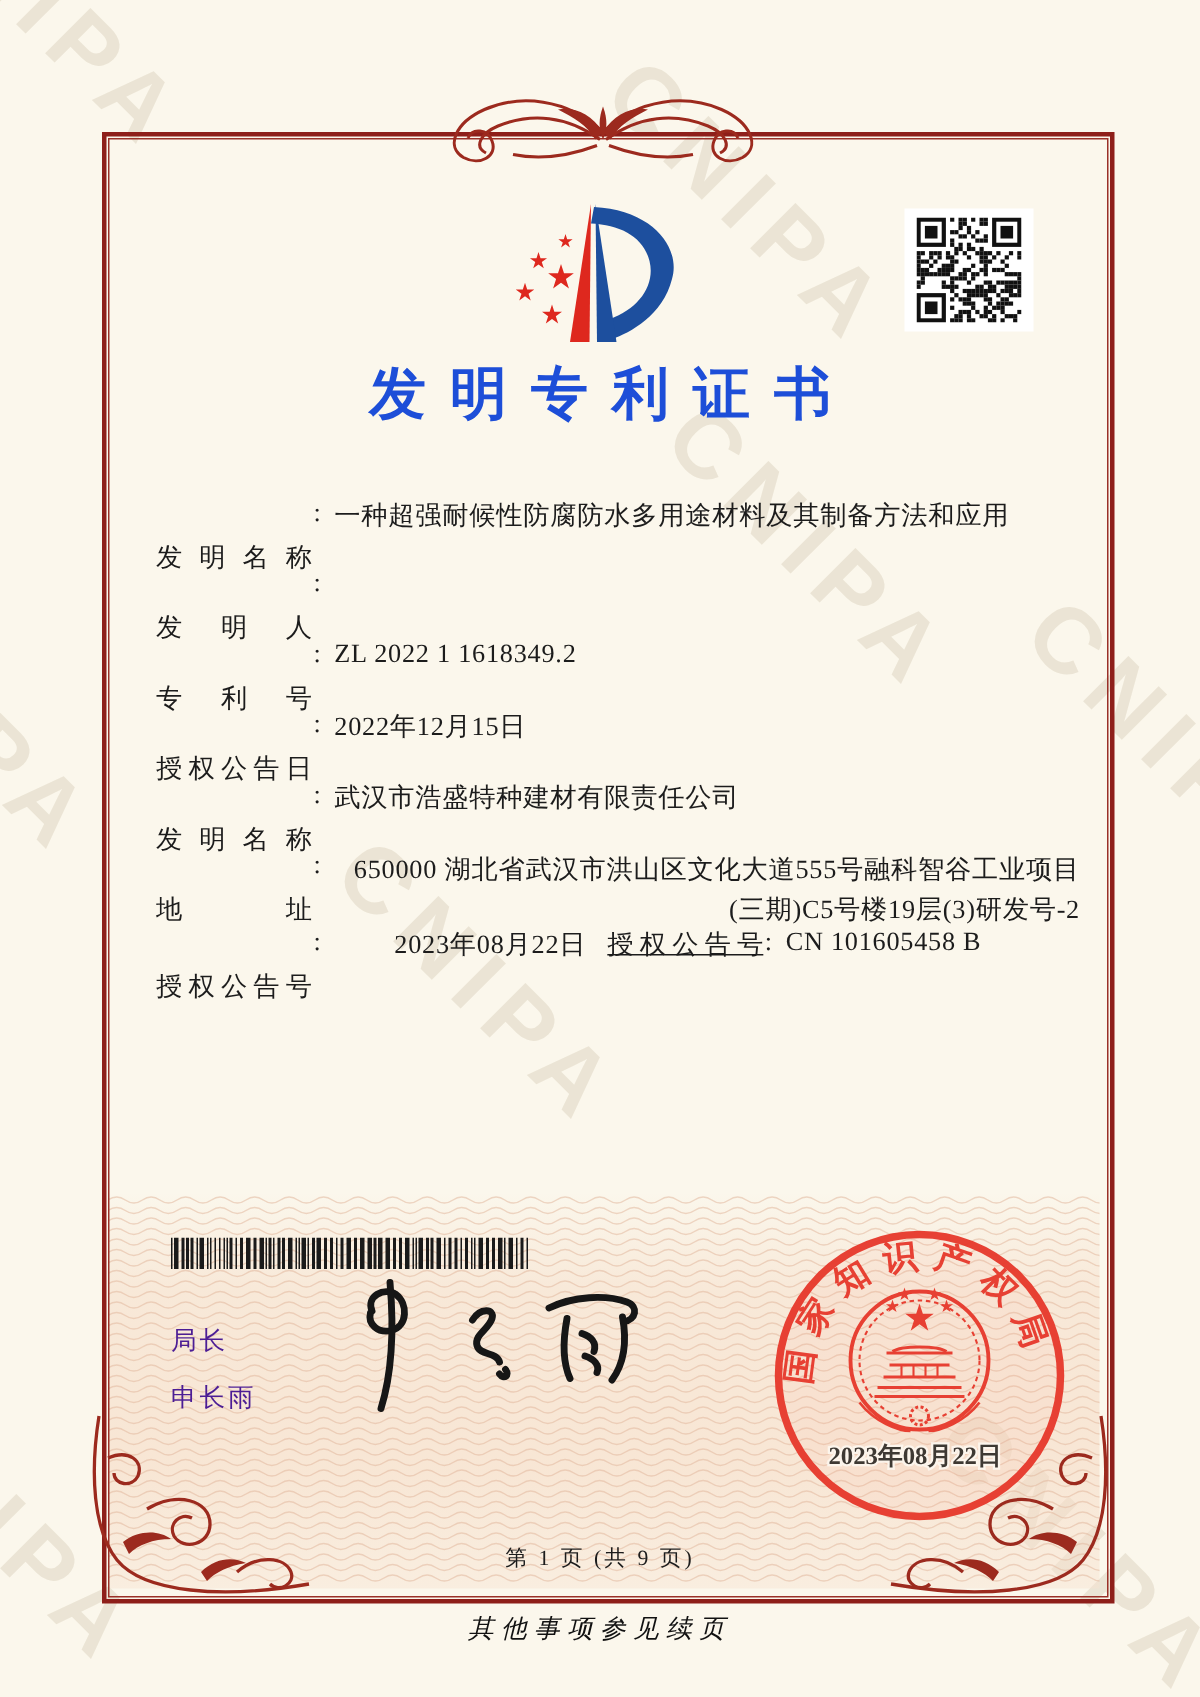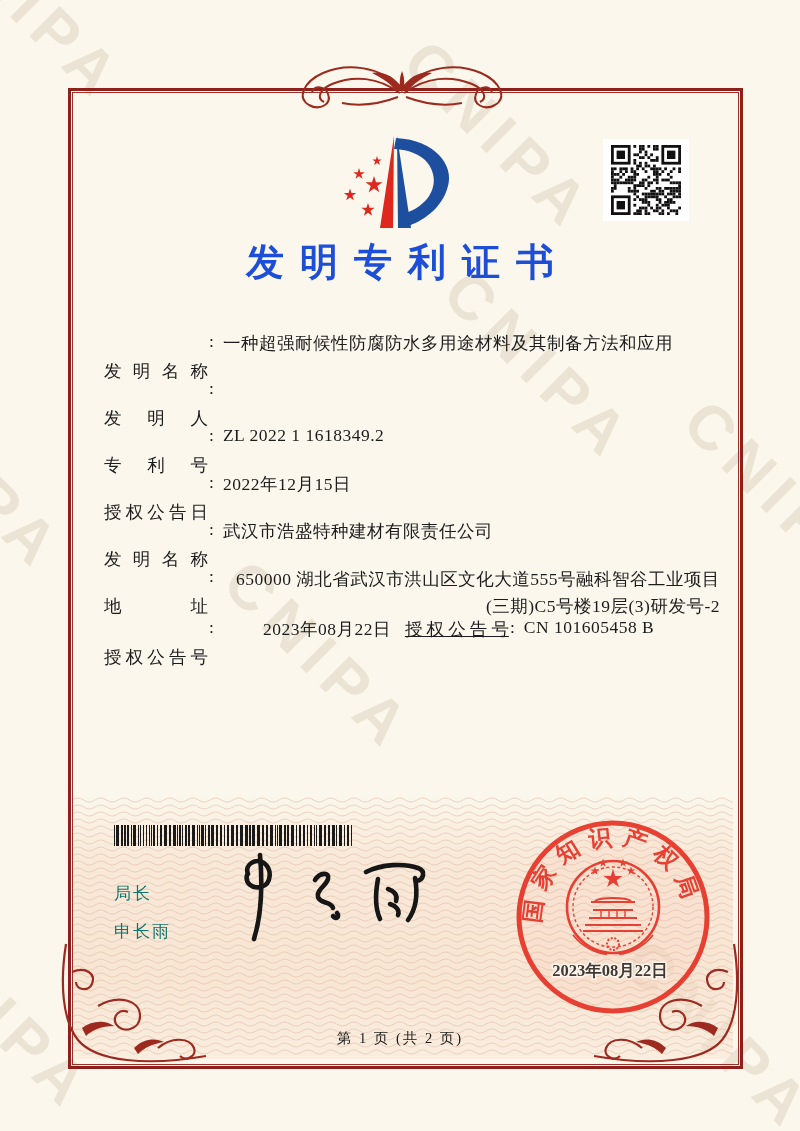--- a/index.html
+++ b/index.html
@@ -29,21 +29,21 @@
   .fvalue{letter-spacing:.5px;text-align:right;}
   .addrval{width:502px;line-height:27px;}
   .grantval{min-width:168px;}
   .flabel2{display:inline-block;width:104px;text-align:justify;text-align-last:justify;
            flex:none;margin-left:14px;text-decoration:underline;}
   .paras{left:103px;top:662px;width:612px;font-size:16.5px;line-height:29px;
          letter-spacing:1px;text-align:justify;font-style:italic;color:#222;}
   .paras p{margin:0 0 10px 0;text-indent:2em;}
   .barcode{left:114px;top:825px;}
   .signer{left:114px;font-family:"Liberation Sans",sans-serif;font-size:17px;
-          font-weight:500;color:#0f766e;letter-spacing:2px;}
+          font-weight:500;color:#4c1d95;letter-spacing:2px;}
   .signer-title{top:882px;} .signer-name{top:920px;}
   .signature{left:218px;top:850px;z-index:4;}
   .seal{left:513px;top:817px;z-index:5;opacity:.95;}
   .pageinfo{left:0;right:0;top:1029px;text-align:center;font-size:14.5px;letter-spacing:2px;}
   .footnote{left:0;right:0;top:1074px;text-align:center;font-size:17px;font-style:italic;
             letter-spacing:5px;color:#111;}
   .orn{z-index:4;}
 </style>
 </head>
 <body>
@@ -528,15 +528,16 @@
       <path d="M78,85 L122,85" stroke-width="2"></path>
       <path d="M80,93 h40 M76,101 h48" stroke-width="2"></path>
       <path d="M88,93 v8 M96,93 v8 M104,93 v8 M112,93 v8" stroke-width="1.4"></path>
       <path d="M72,108 h56 M70,114 h60" stroke-width="2"></path>
       <circle cx="100" cy="127" r="6" stroke-width="2" stroke-dasharray="2,1.6"></circle>
       <path d="M60,118 C70,131 86,137 94,137 M140,118 C130,131 114,137 106,137" stroke-width="1.8"></path>
     </g>
     <text x="97" y="159" text-anchor="middle" font-size="16.5" font-weight="bold" fill="#35302b" stroke="#fdf6ee" stroke-width="3" paint-order="stroke" font-family="Liberation Serif,serif">2023年08月22日</text>
   </svg>
 
-  <div class="content pageinfo">第 1 页 (共 2 页)</div>
+  <div class="content pageinfo">第 1 页 (共 9 页)</div>
+  <div class="content footnote">其他事项参见续页</div>
 
 </div>
 
 </body></html>

